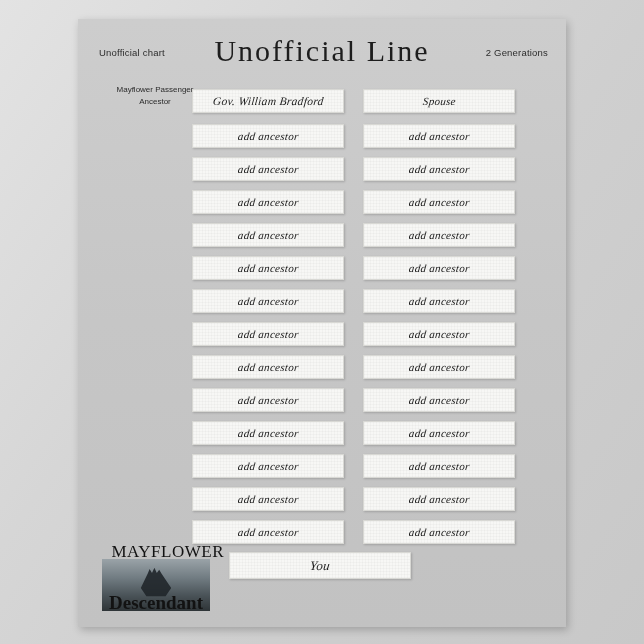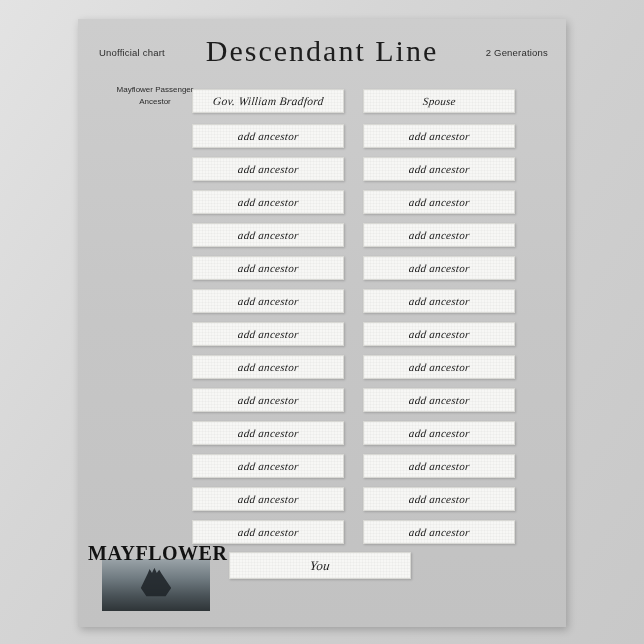--- a/index.html
+++ b/index.html
@@ -137,24 +137,24 @@
     top: 8px;
     width: 40px;
     height: 34px;
     background: #20262a;
     clip-path: polygon(12% 62%, 30% 18%, 34% 6%, 40% 18%, 46% 2%, 52% 18%, 58% 8%, 64% 20%, 88% 62%, 74% 86%, 26% 86%);
     opacity: 0.9;
   }
   #badge .word-top {
     position: absolute;
     left: 0; right: 0; top: 0;
-    text-align: left;
-    font-family: "Liberation Serif", serif;
-    font-size: 20px;
-    font-weight: bold;
+    text-align: right;
+    font-family: "Liberation Serif", serif;
+    font-size: 17px;
+    font-weight: normal;
     letter-spacing: 0.5px;
     color: #121212;
   }
   #badge .word-bottom {
     position: absolute;
     left: 0; right: 0; bottom: 0;
     text-align: center;
     font-family: "Liberation Serif", serif;
     font-size: 19px;
     font-weight: bold;
@@ -162,21 +162,21 @@
   }
 </style>
 </head>
 <body>
 
 <div id="backdrop">
   <div id="poster">
 
     <div class="hdr-left">Unofficial chart</div>
     <div class="hdr-right">2 Generations</div>
-    <div class="title">Descendant Line</div>
+    <div class="title">Unofficial Line</div>
     <div class="subtitle">Mayflower Passenger Ancestor</div>
 
     <div class="field col-left primary" style="top:70px;">
         <span>Gov. William Bradford</span>
       </div>
     <div class="field col-left" style="top:105px;">
         <span>add ancestor</span>
       </div>
     <div class="field col-left" style="top:138px;">
         <span>add ancestor</span>
@@ -260,16 +260,17 @@
 
     <div class="field you">
         <span>You</span>
       </div>
 
     <div id="badge">
       <div class="badge-photo">
         <div class="ship"></div>
       </div>
       <div class="word-top">MAYFLOWER</div>
+      <div class="word-bottom">Descendant</div>
     </div>
 
   </div>
 </div>
 
 </body></html>

